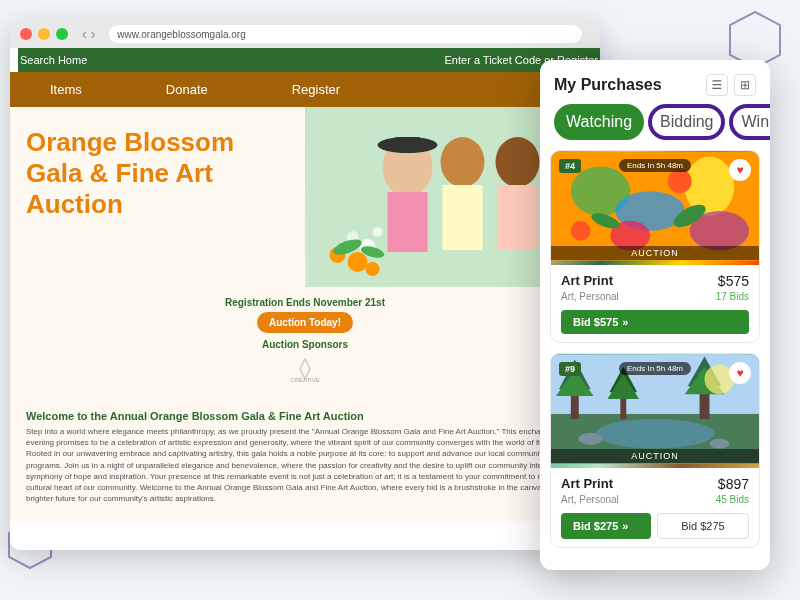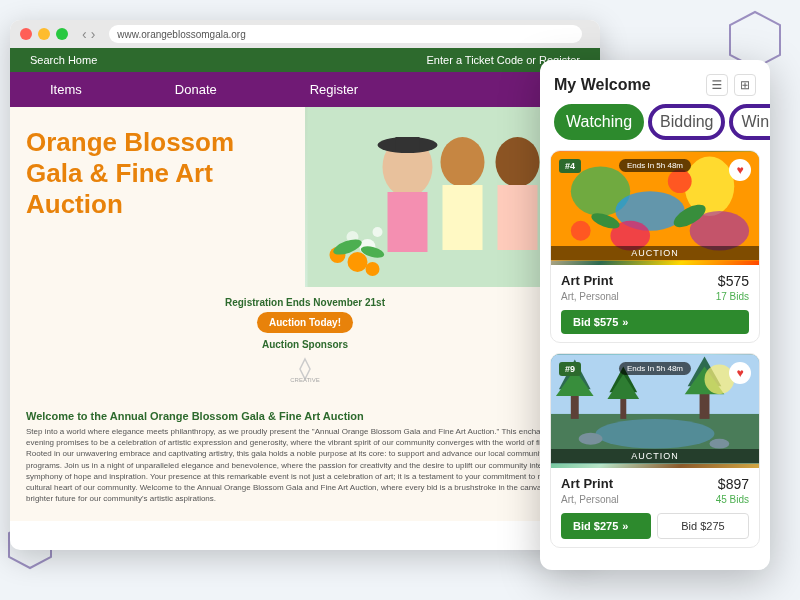--- a/index.html
+++ b/index.html
@@ -75,28 +75,29 @@
       overflow: hidden;
     }
 
     
     .site-header-top {
       background: #2d6a2d;
       color: white;
       display: flex;
       justify-content: space-between;
       align-items: flex-end;
-      padding: 6px 20px;
+      padding: 6px 2px;
       font-size: 11px;
+      margin-left: 8px;
     }
 
     .site-nav {
-      background: #701a75;
-      display: flex;
-      gap: 13px;
+      background: #a16207;
+      display: flex;
+      gap: 4px;
     }
 
     .site-nav-item {
       color: white;
       padding: 10px 40px;
       font-size: 13px;
       font-weight: 500;
       cursor: pointer;
       text-align: center;
     }
@@ -629,21 +630,21 @@
           <div style="font-size:7px;color:#888;">of your g</div>
           <button class="donate-btn">Donate Now</button>
         </div>
       </div>
     </div>
   </div>
 </div>
 
 <div class="activity-panel">
   <div class="activity-header">
-    <div class="activity-title">My Welcome</div>
+    <div class="activity-title">My Purchases</div>
     <div class="view-icons">
       <div class="view-icon">☰</div>
       <div class="view-icon">⊞</div>
     </div>
   </div>
 
   <div class="activity-tabs">
     <div class="activity-tab active">Watching</div>
     <div class="activity-tab">Bidding</div>
     <div class="activity-tab">Winning</div>

